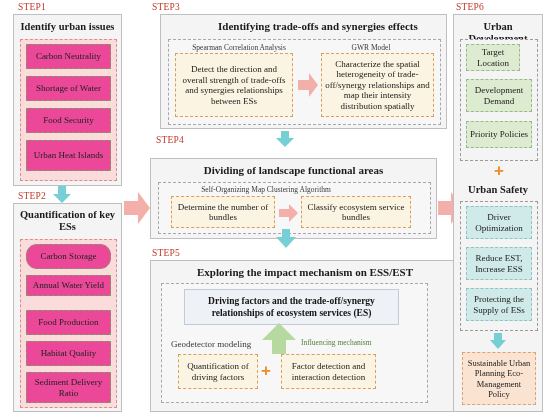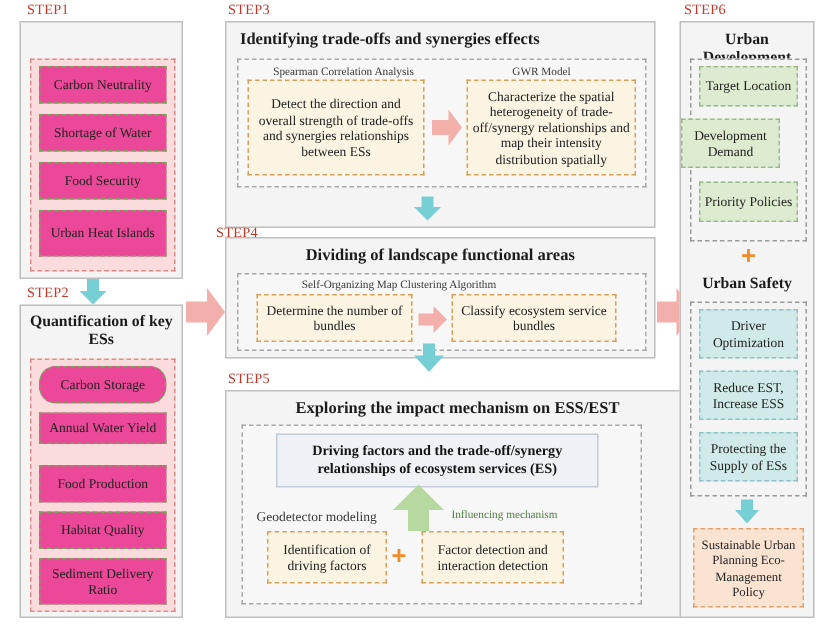--- a/index.html
+++ b/index.html
@@ -111,20 +111,21 @@
   }
 
   svg.arrow{position:absolute;overflow:visible;}
 </style>
 </head>
 <body>
 
 <div class="step-label" style="left:18px;top:2px;">STEP1</div>
 
 <div class="panel" style="left:13px;top:14px;width:109px;height:172px;">
+  <div class="panel-title" style="margin-top:6px;">Identify urban issues</div>
   <div class="dash-pink" style="left:6px;top:24px;width:97px;height:142px;"></div>
   <div class="box green" style="left:12px;top:29px;width:85px;height:25px;">Carbon Neutrality</div>
   <div class="box green" style="left:12px;top:61px;width:85px;height:25px;">Shortage of Water</div>
   <div class="box green" style="left:12px;top:93px;width:85px;height:25px;">Food Security</div>
   <div class="box green" style="left:12px;top:125px;width:85px;height:31px;">Urban Heat Islands</div>
 </div>
 
 <svg class="arrow" style="left:53px;top:186px;" width="18" height="17">
   <polygon points="5,0 13,0 13,8 18,8 9,17 0,8 5,8" fill="#76cfd4"></polygon>
 </svg>
@@ -140,41 +141,41 @@
   <div class="box green" style="left:12px;top:137px;width:85px;height:25px;">Habitat Quality</div>
   <div class="box green" style="left:12px;top:168px;width:85px;height:31px;">Sediment Delivery Ratio</div>
 </div>
 
 <svg class="arrow" style="left:124px;top:190px;" width="26" height="36">
   <polygon points="0,11 14,11 14,2 26,18 14,34 14,25 0,25" fill="#f3b0aa"></polygon>
 </svg>
 
 <div class="step-label" style="left:152px;top:2px;">STEP3</div>
 
-<div class="panel" style="left:150px;top:14px;width:287px;height:138px;">
+<div class="panel" style="left:160px;top:14px;width:287px;height:115px;padding-left:48px;">
   <div class="panel-title" style="margin-top:5px;text-align:left;padding-left:9px;font-size:11px;">Identifying trade-offs and synergies effects</div>
   <div class="dash-grey-light" style="left:7px;top:24px;width:273px;height:86px;"></div>
 
   <div class="subtitle" style="left:18px;top:28px;width:120px;">Spearman Correlation Analysis</div>
   <div class="subtitle" style="left:150px;top:28px;width:120px;">GWR Model</div>
 
   <div class="box cream" style="left:14px;top:38px;width:118px;height:64px;">Detect the direction and overall strength of trade-offs and synergies relationships between ESs</div>
 
   <svg class="arrow" style="left:137px;top:58px;" width="20" height="24">
     <polygon points="0,7 11,7 11,0 20,12 11,24 11,17 0,17" fill="#f3b0aa"></polygon>
   </svg>
 
   <div class="box cream" style="left:160px;top:38px;width:113px;height:64px;">Characterize the spatial heterogeneity of trade-off/synergy relationships and map their intensity distribution spatially</div>
 </div>
 
 <svg class="arrow" style="left:276px;top:131px;" width="18" height="16">
   <polygon points="5,0 13,0 13,7 18,7 9,16 0,7 5,7" fill="#76cfd4"></polygon>
 </svg>
 
-<div class="step-label" style="left:144px;top:135px;margin-top:16px;">STEP4</div>
+<div class="step-label" style="left:156px;top:135px;">STEP4</div>
 
 <div class="panel" style="left:150px;top:158px;width:287px;height:81px;">
   <div class="panel-title" style="margin-top:5px;text-align:center;font-size:11px;">Dividing of landscape functional areas</div>
   <div class="dash-grey-light" style="left:7px;top:23px;width:273px;height:52px;"></div>
 
   <div class="subtitle" style="left:25px;top:26px;width:180px;">Self-Organizing Map Clustering Algorithm</div>
 
   <div class="box cream" style="left:20px;top:37px;width:104px;height:32px;">Determine the number of bundles</div>
 
   <svg class="arrow" style="left:128px;top:45px;" width="19" height="18">
@@ -200,36 +201,36 @@
 
   <div class="strong-box" style="left:33px;top:28px;width:215px;height:31px;">Driving factors and the trade-off/synergy relationships of ecosystem services (ES)</div>
 
   <svg class="arrow" style="left:111px;top:62px;" width="34" height="31">
     <polygon points="17,0 34,17 24,17 24,31 10,31 10,17 0,17" fill="#b6d9a0"></polygon>
   </svg>
 
   <div class="subtitle left" style="left:20px;top:78px;font-size:9px;">Geodetector modeling</div>
   <div class="influ" style="left:150px;top:77px;">Influencing mechanism</div>
 
-  <div class="box cream" style="left:27px;top:93px;width:80px;height:35px;">Identification of driving factors</div>
+  <div class="box cream" style="left:27px;top:93px;width:80px;height:35px;">Quantification of driving factors</div>
 
   <div class="plus" style="left:110px;top:101px;">+</div>
 
   <div class="box cream" style="left:130px;top:93px;width:95px;height:35px;">Factor detection and interaction detection</div>
 </div>
 
 <div class="step-label" style="left:456px;top:2px;">STEP6</div>
 
 <div class="panel" style="left:453px;top:14px;width:90px;height:398px;">
 
   <div class="panel-title" style="margin-top:6px;">Urban Development</div>
 
   <div class="dash-grey" style="left:6px;top:24px;width:78px;height:122px;"></div>
-  <div class="box greenfill" style="left:12px;top:29px;width:66px;height:27px;">Target Location</div>
-  <div class="box greenfill" style="left:0;top:64px;width:66px;height:33px;">Development Demand</div>
+  <div class="box greenfill" style="left:12px;top:29px;width:54px;height:27px;">Target Location</div>
+  <div class="box greenfill" style="left:12px;top:64px;width:66px;height:33px;">Development Demand</div>
   <div class="box greenfill" style="left:12px;top:106px;width:66px;height:27px;">Priority Policies</div>
 
   <div class="plus" style="left:40px;top:147px;">+</div>
 
   <div class="panel-title" style="position:absolute;left:0;top:169px;width:100%;">Urban Safety</div>
 
   <div class="dash-grey" style="left:6px;top:186px;width:78px;height:130px;"></div>
   <div class="box cyanfill" style="left:12px;top:232px;width:66px;height:33px;">Reduce EST, Increase ESS</div>
   <div class="box cyanfill" style="left:12px;top:191px;width:66px;height:33px;">Driver Optimization</div>
   <div class="box cyanfill" style="left:12px;top:273px;width:66px;height:33px;">Protecting the Supply of ESs</div>

